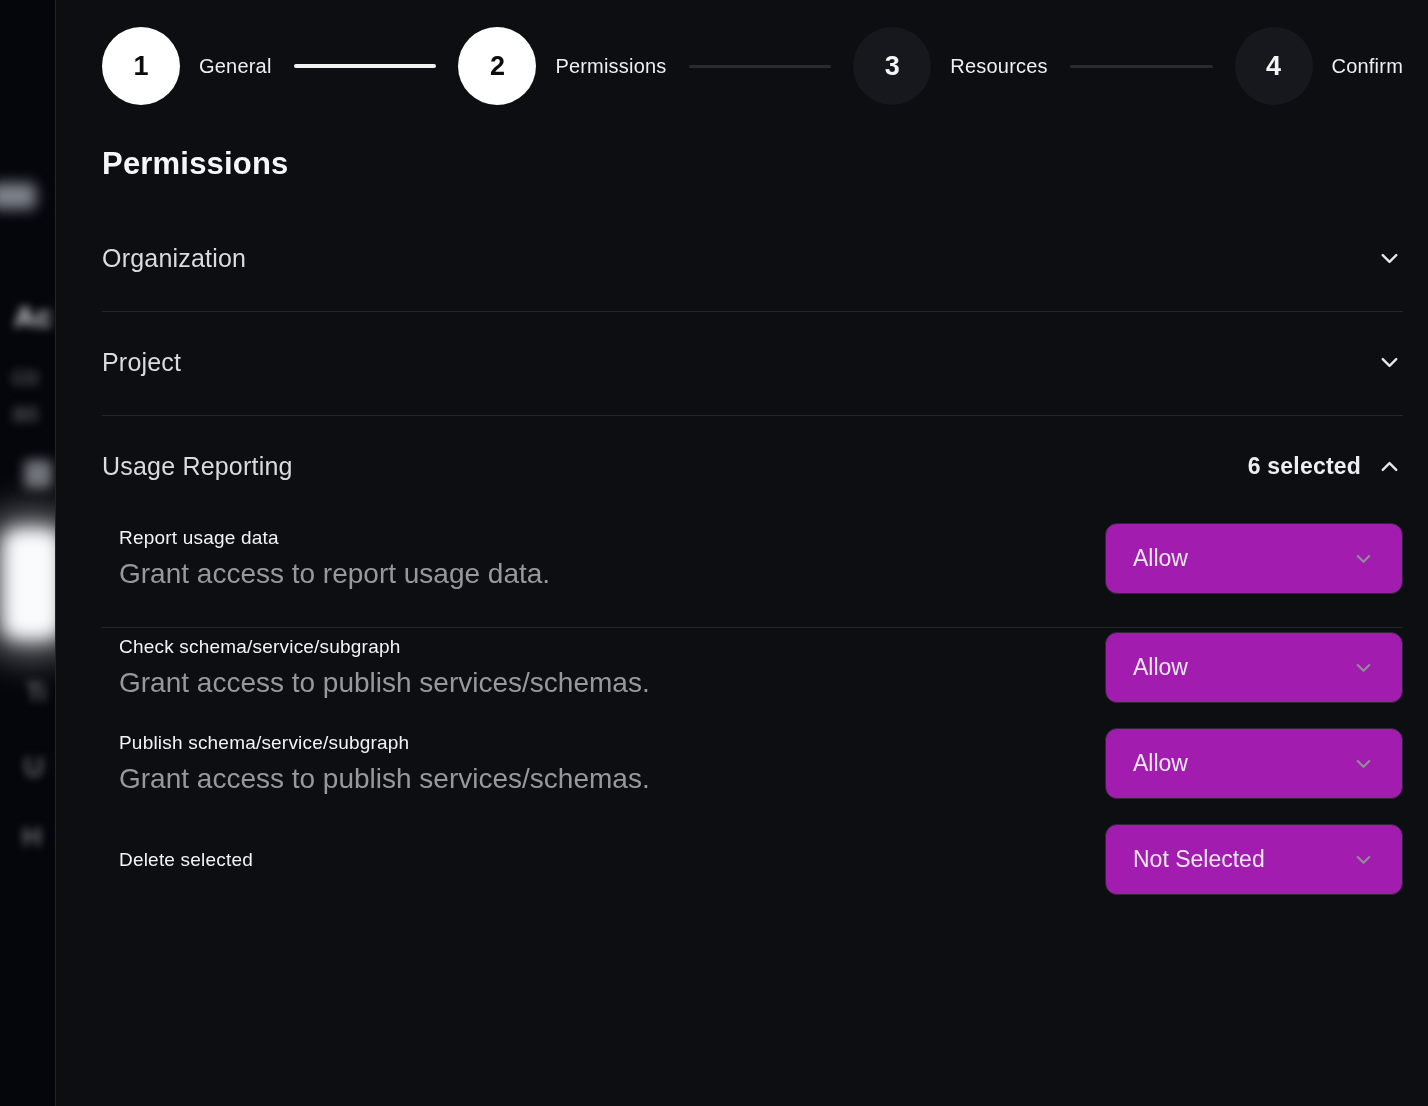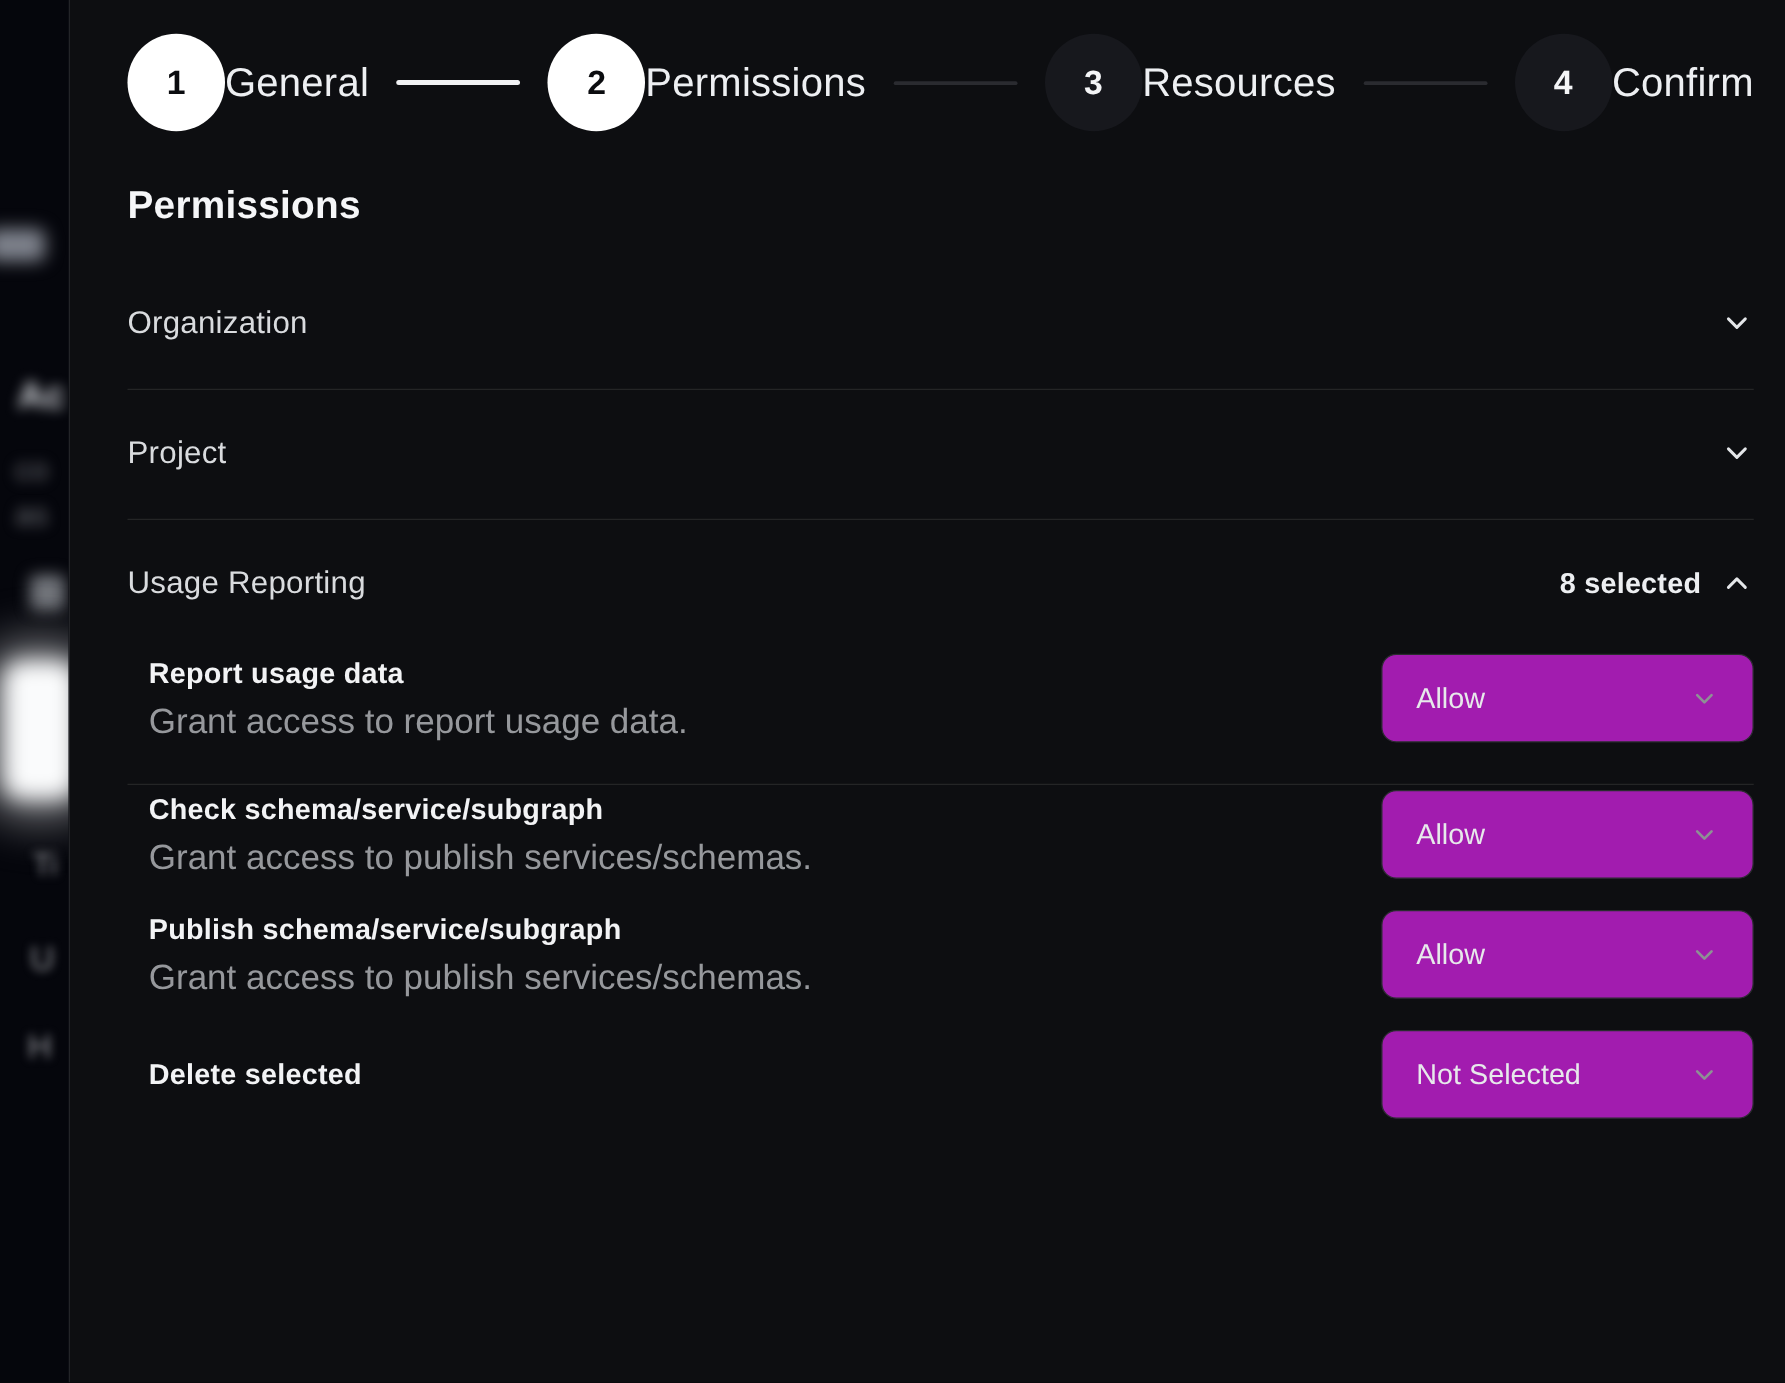--- a/index.html
+++ b/index.html
@@ -45,21 +45,21 @@
   
   .stepper { margin-top: 27px; height: 78px; display: flex; align-items: center; }
   .step { display: flex; align-items: center; flex: none; cursor: default; }
   .step-circle {
     width: 78px; height: 78px; border-radius: 50%;
     display: flex; align-items: center; justify-content: center;
     font-size: 27px; font-weight: bold;
   }
   .step.complete .step-circle, .step.active .step-circle { background: #ffffff; color: #0b0c0f; }
   .step.upcoming .step-circle { background: #17181d; color: #f4f5f7; }
-  .step-label { font-size: 32px; color: #edeff2; letter-spacing: 0.2px; white-space: nowrap; }
+  .step-label { margin-left: 19px; font-size: 20px; color: #edeff2; letter-spacing: 0.2px; white-space: nowrap; }
   .connector { flex: 1 1 auto; height: 3px; background: #2a2b30; margin: 0 22px; border-radius: 2px; }
   .connector.active { background: #f1f2f4; height: 4px; }
 
   
   .page-title { margin: 41px 0 0 0; font-size: 31px; font-weight: bold; color: #f5f6f8; letter-spacing: 0.2px; }
 
   
   .sections { margin-top: 26px; }
   .section-header {
     display: flex; justify-content: space-between;
@@ -67,21 +67,21 @@
   }
   .section-title { font-size: 25px; color: #d9dbde; letter-spacing: 0.2px; }
   .section-right { display: flex; align-items: center; gap: 15px; }
   .selected-count { font-size: 23px; font-weight: 600; color: #eceef1; letter-spacing: 0.2px; }
   .section-chevron { display: flex; color: #e4e6e9; }
   .divider { height: 1px; background: #242526; }
 
   .rows { padding: 4px 0 33px; display: flex; flex-direction: column; gap: 25px; }
   .perm-row { display: flex; align-items: center; justify-content: space-between; }
   .perm-text { padding-left: 17px; }
-  .perm-title { font-size: 23px; font-weight: bold; color: #f2f3f5; letter-spacing: 0.2px; }
+  .perm-title { font-size: 19px; font-weight: normal; color: #f2f3f5; letter-spacing: 0.2px; }
   .perm-desc { margin-top: 9px; font-size: 28px; color: #96989c; }
 
   .select {
     width: 298px; height: 71px; box-sizing: border-box;
     background: #a21caf; border: 1px solid #2a2b2f; border-radius: 12px;
     display: flex; align-items: center; justify-content: space-between;
     padding: 0 27px; cursor: pointer; flex: none;
   }
   .select-value { font-size: 23px; color: #e7e9eb; }
   .select-chevron { display: flex; color: #8e9095; }
@@ -164,21 +164,21 @@
       </span>
     </header>
 
     <div class="divider"></div>
   </section>
 
   <section>
     <header class="section-header">
       <span class="section-title">Usage Reporting</span>
       <span class="section-right">
-        <span class="selected-count">8 selected</span>
+        <span class="selected-count">6 selected</span>
         <span class="section-chevron">
           <svg width="27" height="27" viewBox="0 0 24 24" fill="none" stroke="currentColor" stroke-width="2.1" stroke-linecap="round" stroke-linejoin="round">
             <polyline class="chev-path" points="6,15 12,9 18,15"></polyline>
           </svg>
         </span>
       </span>
     </header>
     <div class="rows">
   <div class="perm-row">
     <div class="perm-text">

